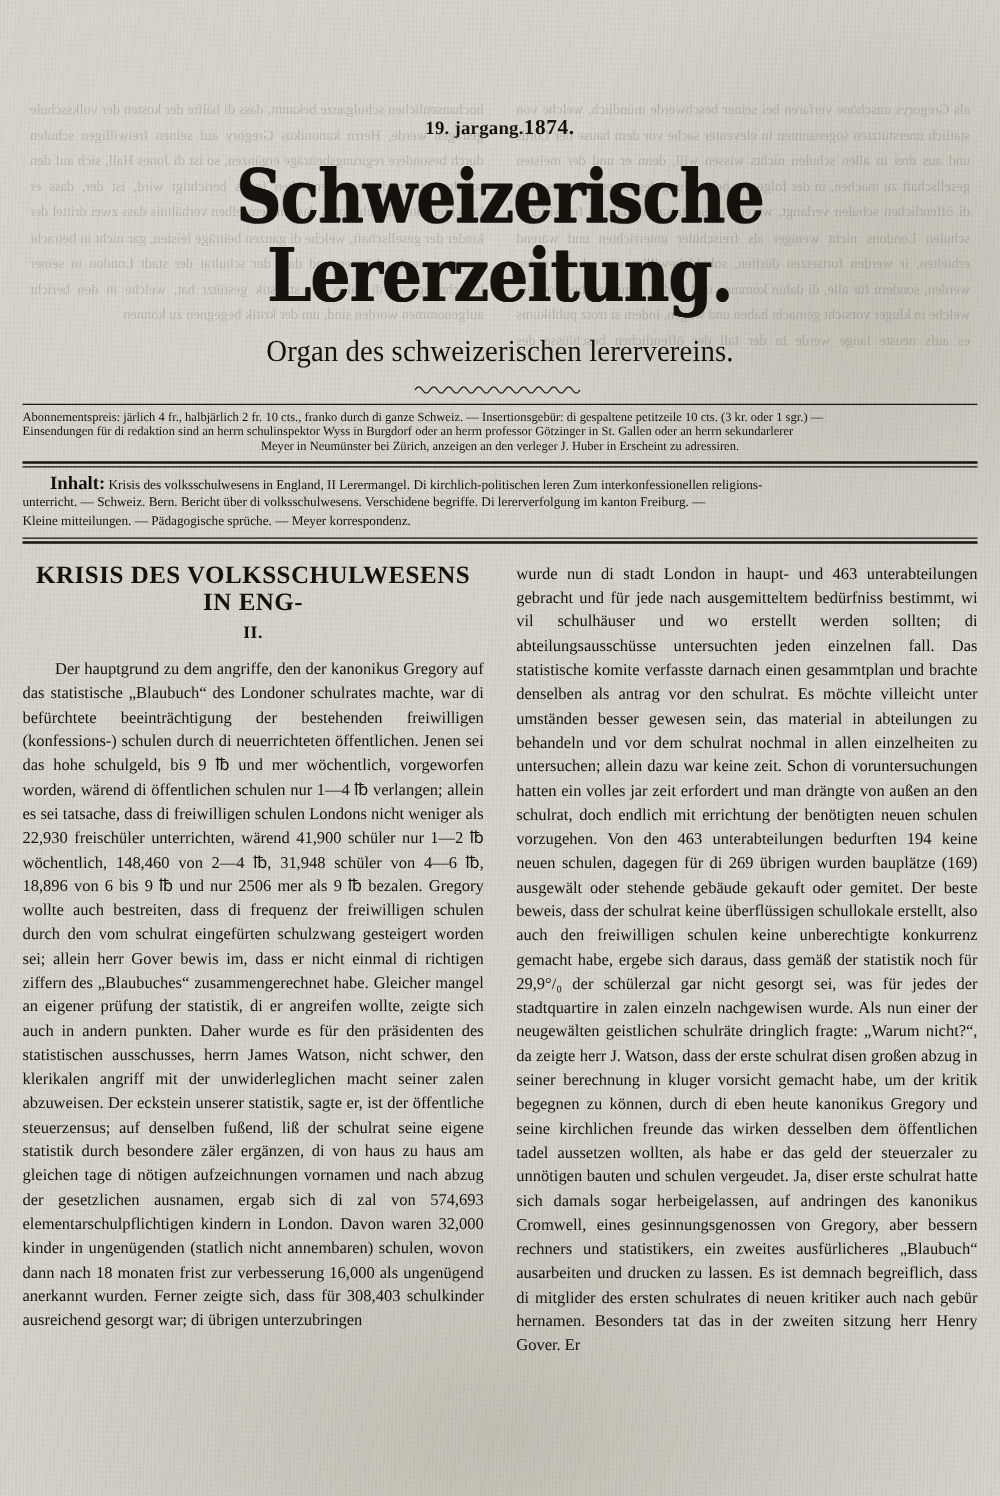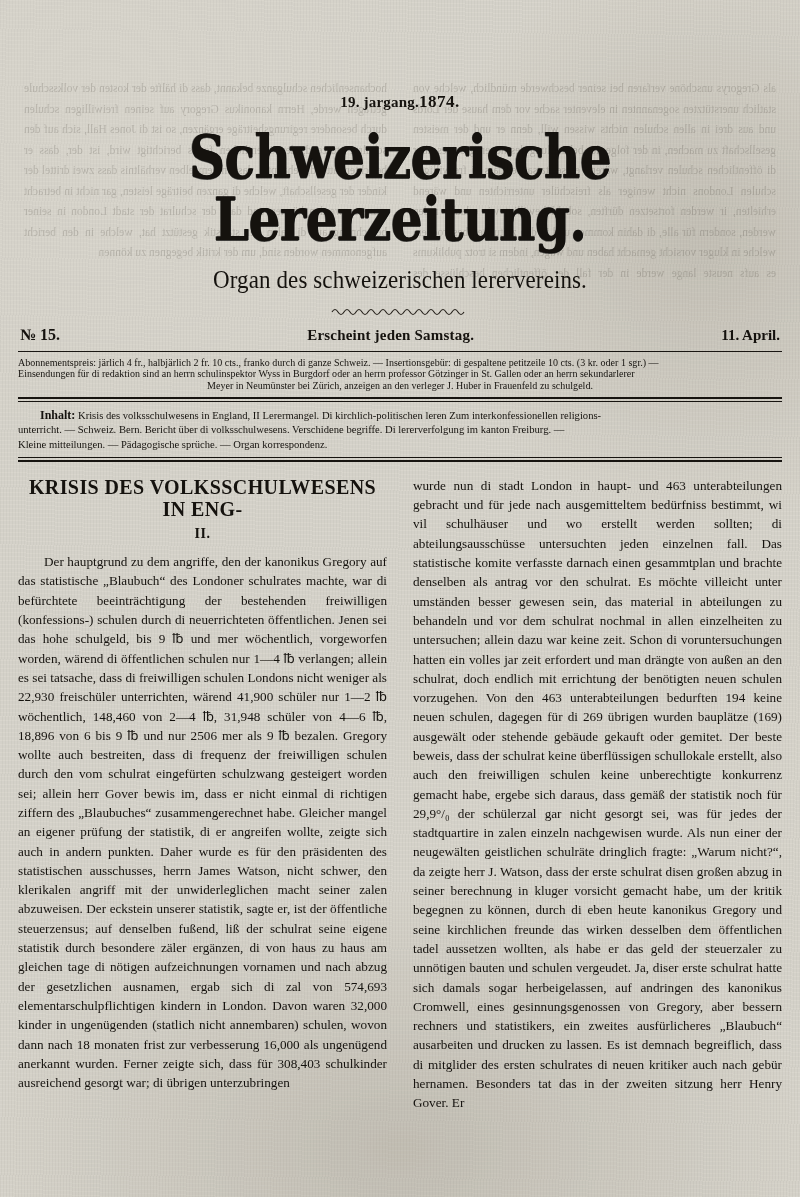--- a/index.html
+++ b/index.html
@@ -141,21 +141,21 @@
     height: 2px;
   }
 
   
   .inhalt {
     margin: 6px 18px 0 18px;
     font-size: 10.6px;
     line-height: 14.2px;
     text-align: justify;
   }
-  .inhalt .lbl { font-weight: bold; font-size: 12px; }
+  .inhalt .lbl { font-weight: bold; font-size: 15px; }
   .inhalt .l1 { text-indent: 22px; }
 
   .rule-double2 {
     margin: 5px 18px 0 18px;
     border-top: 1px solid #171410;
     border-bottom: 2.5px solid #171410;
     height: 2px;
   }
 
   
@@ -209,43 +209,38 @@
     </div>
 
     <h1 class="masthead-title">Schweizerische Lererzeitung.</h1>
 
     <div class="masthead-sub">Organ des schweizerischen lerervereins.</div>
 
     <svg class="squiggle" viewBox="0 0 140 10" aria-hidden="true">
       <path d="M2,6 q3,-5 6,0 t6,0 t6,0 t6,0 t6,0 t6,0 t6,0 t6,0 t6,0 t6,0 t6,0 t6,0 t6,0 t6,0 t6,0 t6,0 t6,0 t6,0 t6,0 t6,0 t6,0 t6,0" fill="none" stroke="#241f19" stroke-width="1.1"></path>
     </svg>
 
-    <div class="issue-meta">
-      <span class="num">№ 15.</span>
-      <span class="samstag">Erscheint jeden Samstag.</span>
-      <span class="date">11. April.</span>
-    </div>
 
     <hr class="rule">
 
     <div class="sub-block">
       <div class="l1">Abonnementspreis: järlich 4 fr., halbjärlich 2 fr. 10 cts., franko durch di ganze Schweiz. — Insertionsgebür: di gespaltene petitzeile 10 cts. (3 kr. oder 1 sgr.) —</div>
       <div class="l2">Einsendungen für di redaktion sind an herrn schulinspektor Wyss in Burgdorf oder an herrn professor Götzinger in St. Gallen oder an herrn sekundarlerer</div>
-      <div class="l3">Meyer in Neumünster bei Zürich, anzeigen an den verleger J. Huber in Frauenfeld zu schulgeld.</div>
+      <div class="l3">Meyer in Neumünster bei Zürich, anzeigen an den verleger J. Huber in Erscheint zu adressiren.</div>
     </div>
 
     <div class="rule-double"></div>
 
     <div class="inhalt">
       <div class="l1">
         <span class="lbl">Inhalt:</span>
         <span>Krisis des volksschulwesens in England, II   Lerermangel.  Di kirchlich-politischen leren   Zum interkonfessionellen religions-</span>
       </div>
       <div>unterricht. — Schweiz. Bern. Bericht über di volksschulwesens. Verschidene begriffe. Di lererverfolgung im kanton Freiburg. —</div>
-      <div>Kleine mitteilungen. — Pädagogische sprüche. — Organ korrespondenz.</div>
+      <div>Kleine mitteilungen. — Pädagogische sprüche. — Meyer korrespondenz.</div>
     </div>
 
     <div class="rule-double2"></div>
 
     <div class="columns">
 
       <div class="col left">
         <div class="headline">
           <div>KRISIS DES VOLKSSCHULWESENS IN ENG-</div>
         </div>

